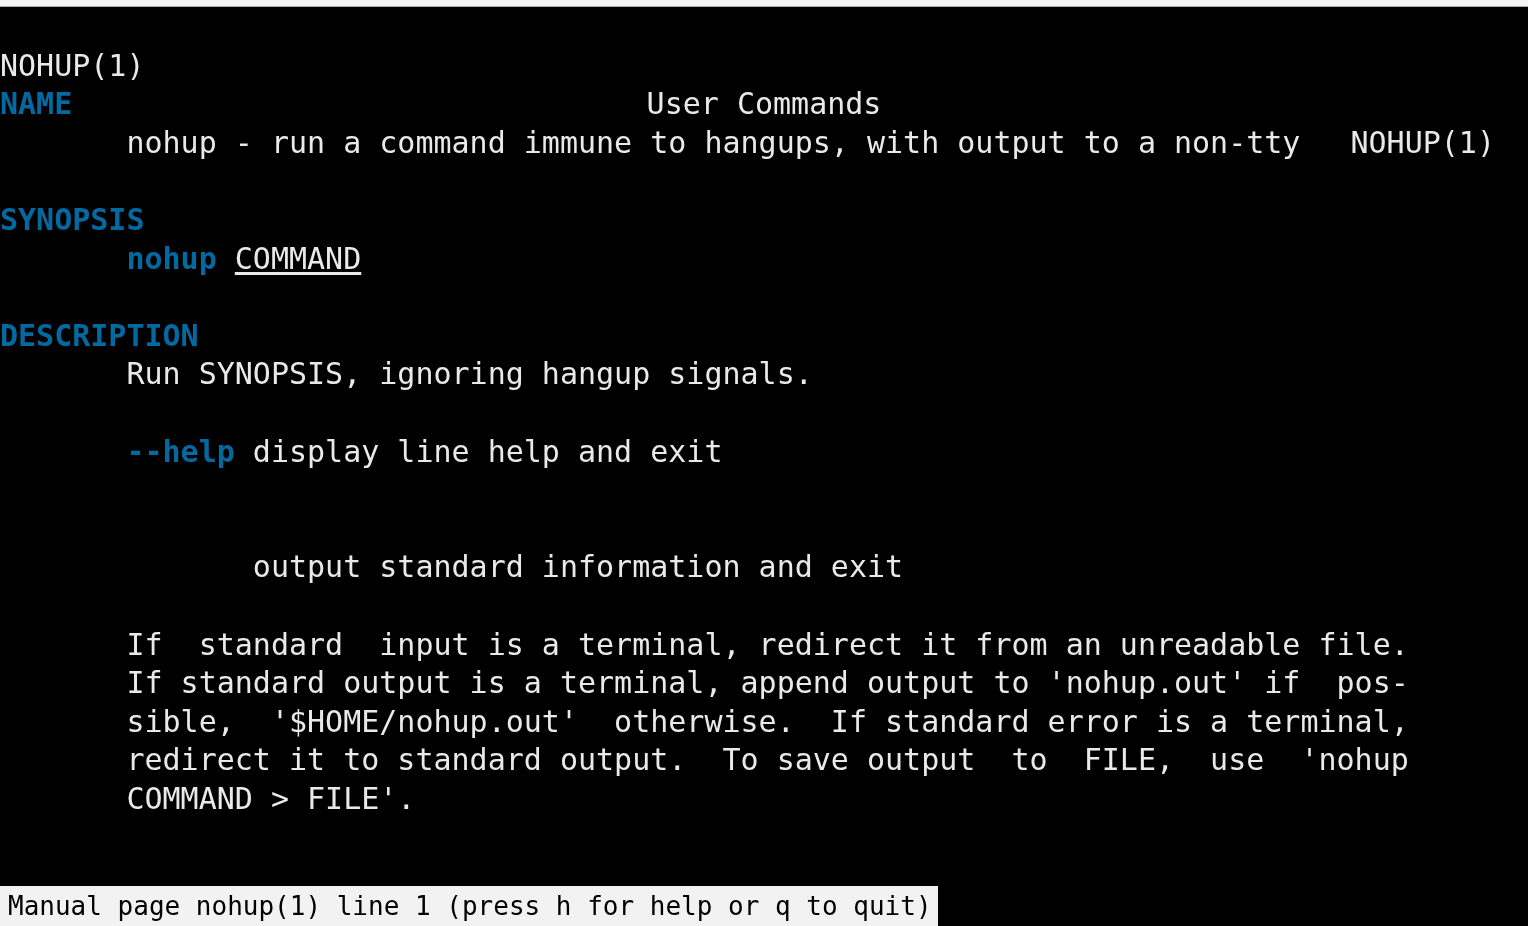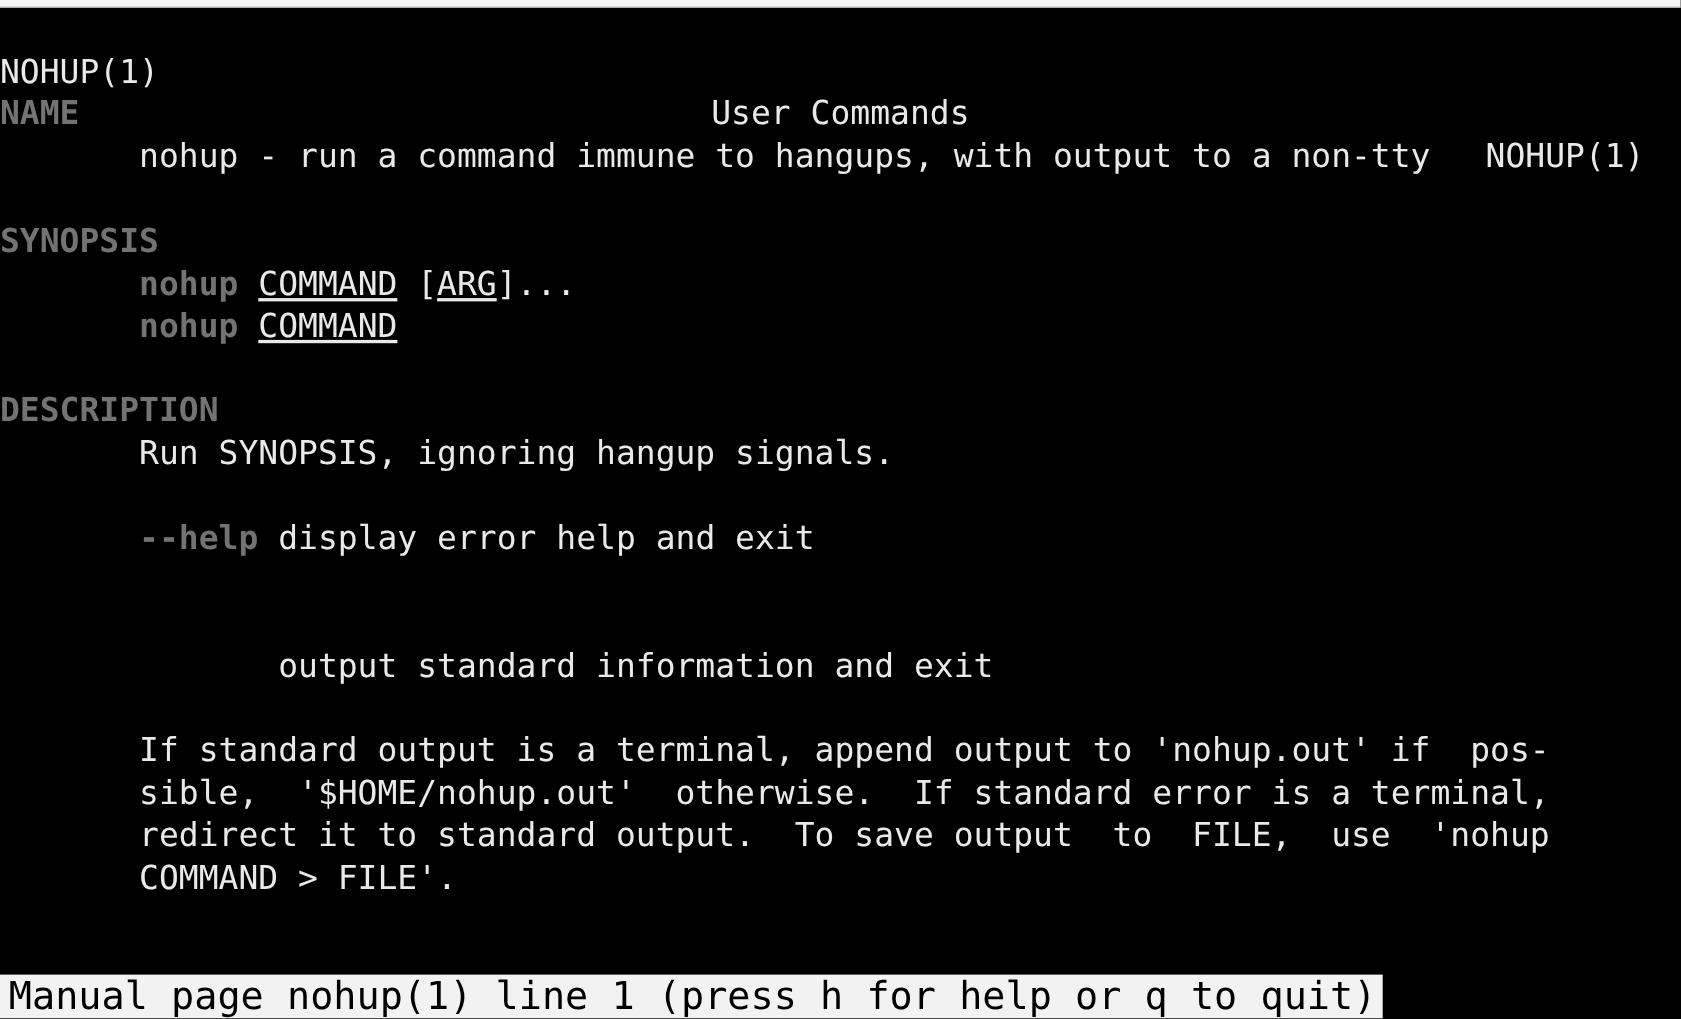--- a/index.html
+++ b/index.html
@@ -47,21 +47,21 @@
     height: 38.6px;
     line-height: 38.6px;
     font-size: 30px;
     letter-spacing: 0px;
     white-space: pre;
     color: #e9e9e9;
     font-weight: 400;
   }
   .line.blank { color: transparent; }
 
-  .bold   { font-weight: 700; color: #737373; }
+  .bold   { font-weight: 700; color: #0369a1; }
   .uline  { text-decoration: underline; text-underline-offset: 3px; }
 
   
   .hdr {
     position: relative;
     height: 38.6px;
     line-height: 38.6px;
     font-size: 30px;
     white-space: pre;
   }
@@ -71,21 +71,21 @@
 
   
   .statusbar {
     position: absolute;
     left: 0;
     bottom: 0;
     height: 40px;
     line-height: 40px;
     background: #f2f2f2;
     color: #000000;
-    font-size: 35px;
+    font-size: 26px;
     white-space: pre;
     padding: 0 6px 0 8px;
     box-sizing: content-box;
   }
 </style>
 </head>
 <body>
 
 <div id="terminal" style="background: rgb(0, 0, 0); color: rgb(233, 233, 233);">
 
@@ -101,40 +101,40 @@
 
     <div class="line blank"> </div>
 
     <div class="line"><span class="bold">NAME</span></div>
     <div class="line">       nohup - run a command immune to hangups, with output to a non-tty</div>
 
     <div class="line blank"> </div>
 
     <div class="line"><span class="bold">SYNOPSIS</span></div>
 
-    <div class="line"><span>       </span><span class="bold">nohup</span><span> </span><span class="uline">COMMAND</span><span> </span><span>[</span><span class="uline">ARG</span><span>]...</span></div>
 
     <div class="line"><span>       </span><span class="bold">nohup</span><span> </span><span class="uline">COMMAND</span></div>
 
     <div class="line blank"> </div>
 
     <div class="line"><span class="bold">DESCRIPTION</span></div>
     <div class="line">       Run SYNOPSIS, ignoring hangup signals.</div>
 
     <div class="line blank"> </div>
 
-    <div class="line"><span>       </span><span class="bold">--help</span><span> display error help and exit</span></div>
+    <div class="line"><span>       </span><span class="bold">--help</span><span> display line help and exit</span></div>
 
     <div class="line blank"> </div>
 
     <div class="line"><span>       </span></div>
     <div class="line">              output standard information and exit</div>
 
     <div class="line blank"> </div>
 
+    <div class="line">       If  standard  input is a terminal, redirect it from an unreadable file.</div>
     <div class="line">       If standard output is a terminal, append output to 'nohup.out' if  pos-</div>
     <div class="line">       sible,  '$HOME/nohup.out'  otherwise.  If standard error is a terminal,</div>
     <div class="line">       redirect it to standard output.  To save output  to  FILE,  use  'nohup</div>
     <div class="line">       COMMAND &gt; FILE'.</div>
 
   </div>
 
   <div class="statusbar" style="background: rgb(242, 242, 242); color: rgb(0, 0, 0);">Manual page nohup(1) line 1 (press h for help or q to quit)</div>
 
 </div>

